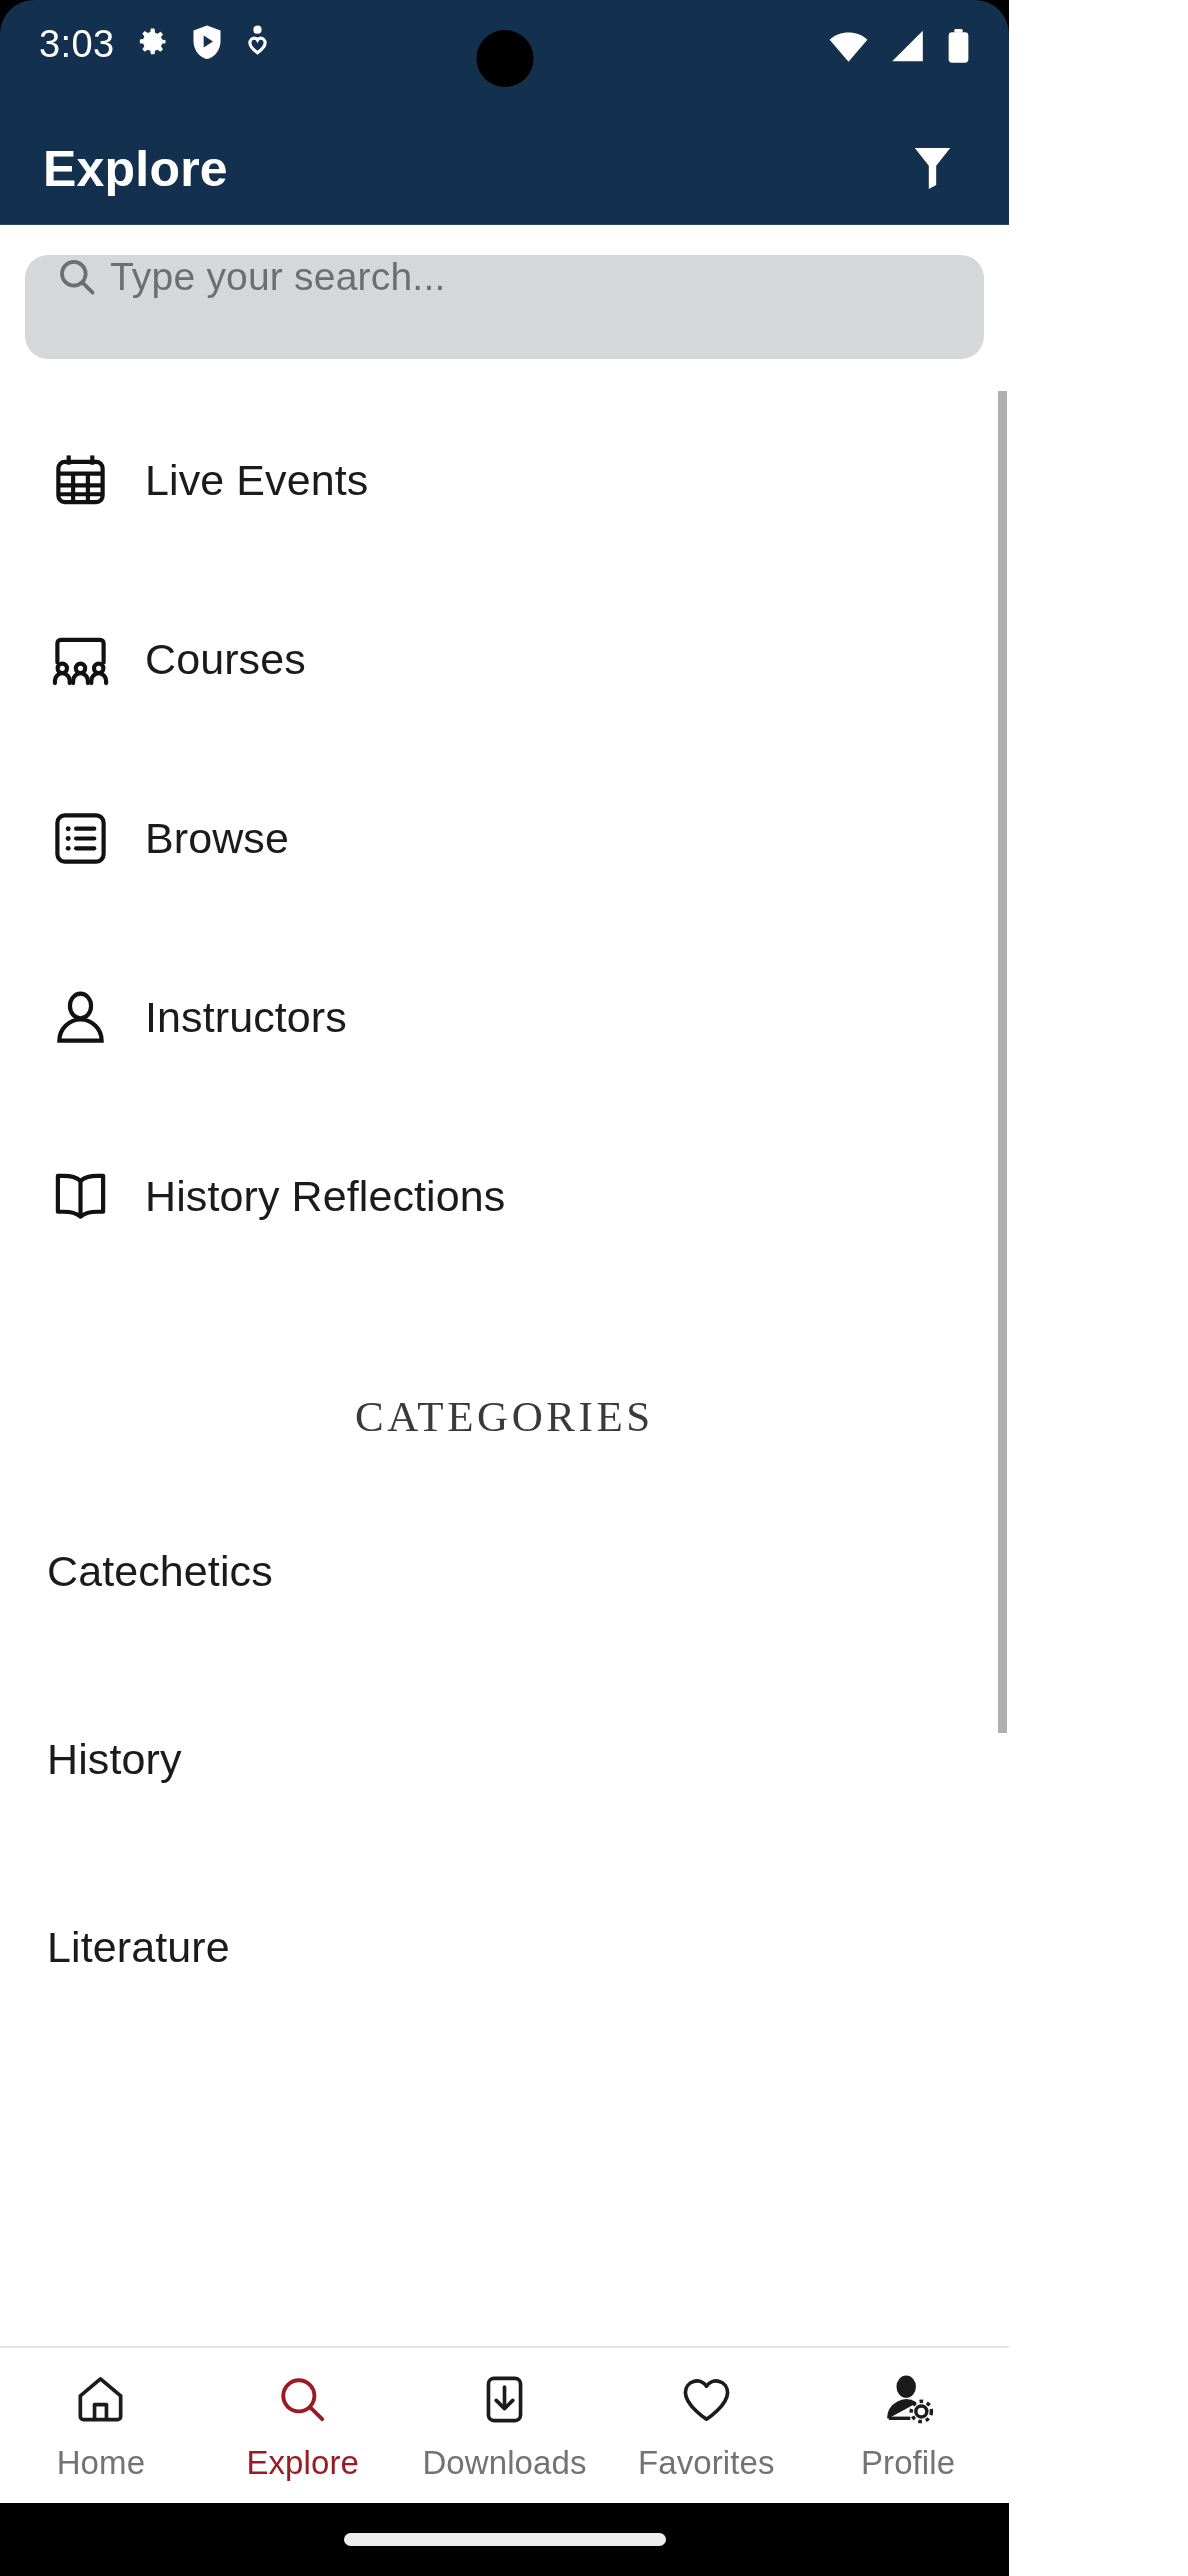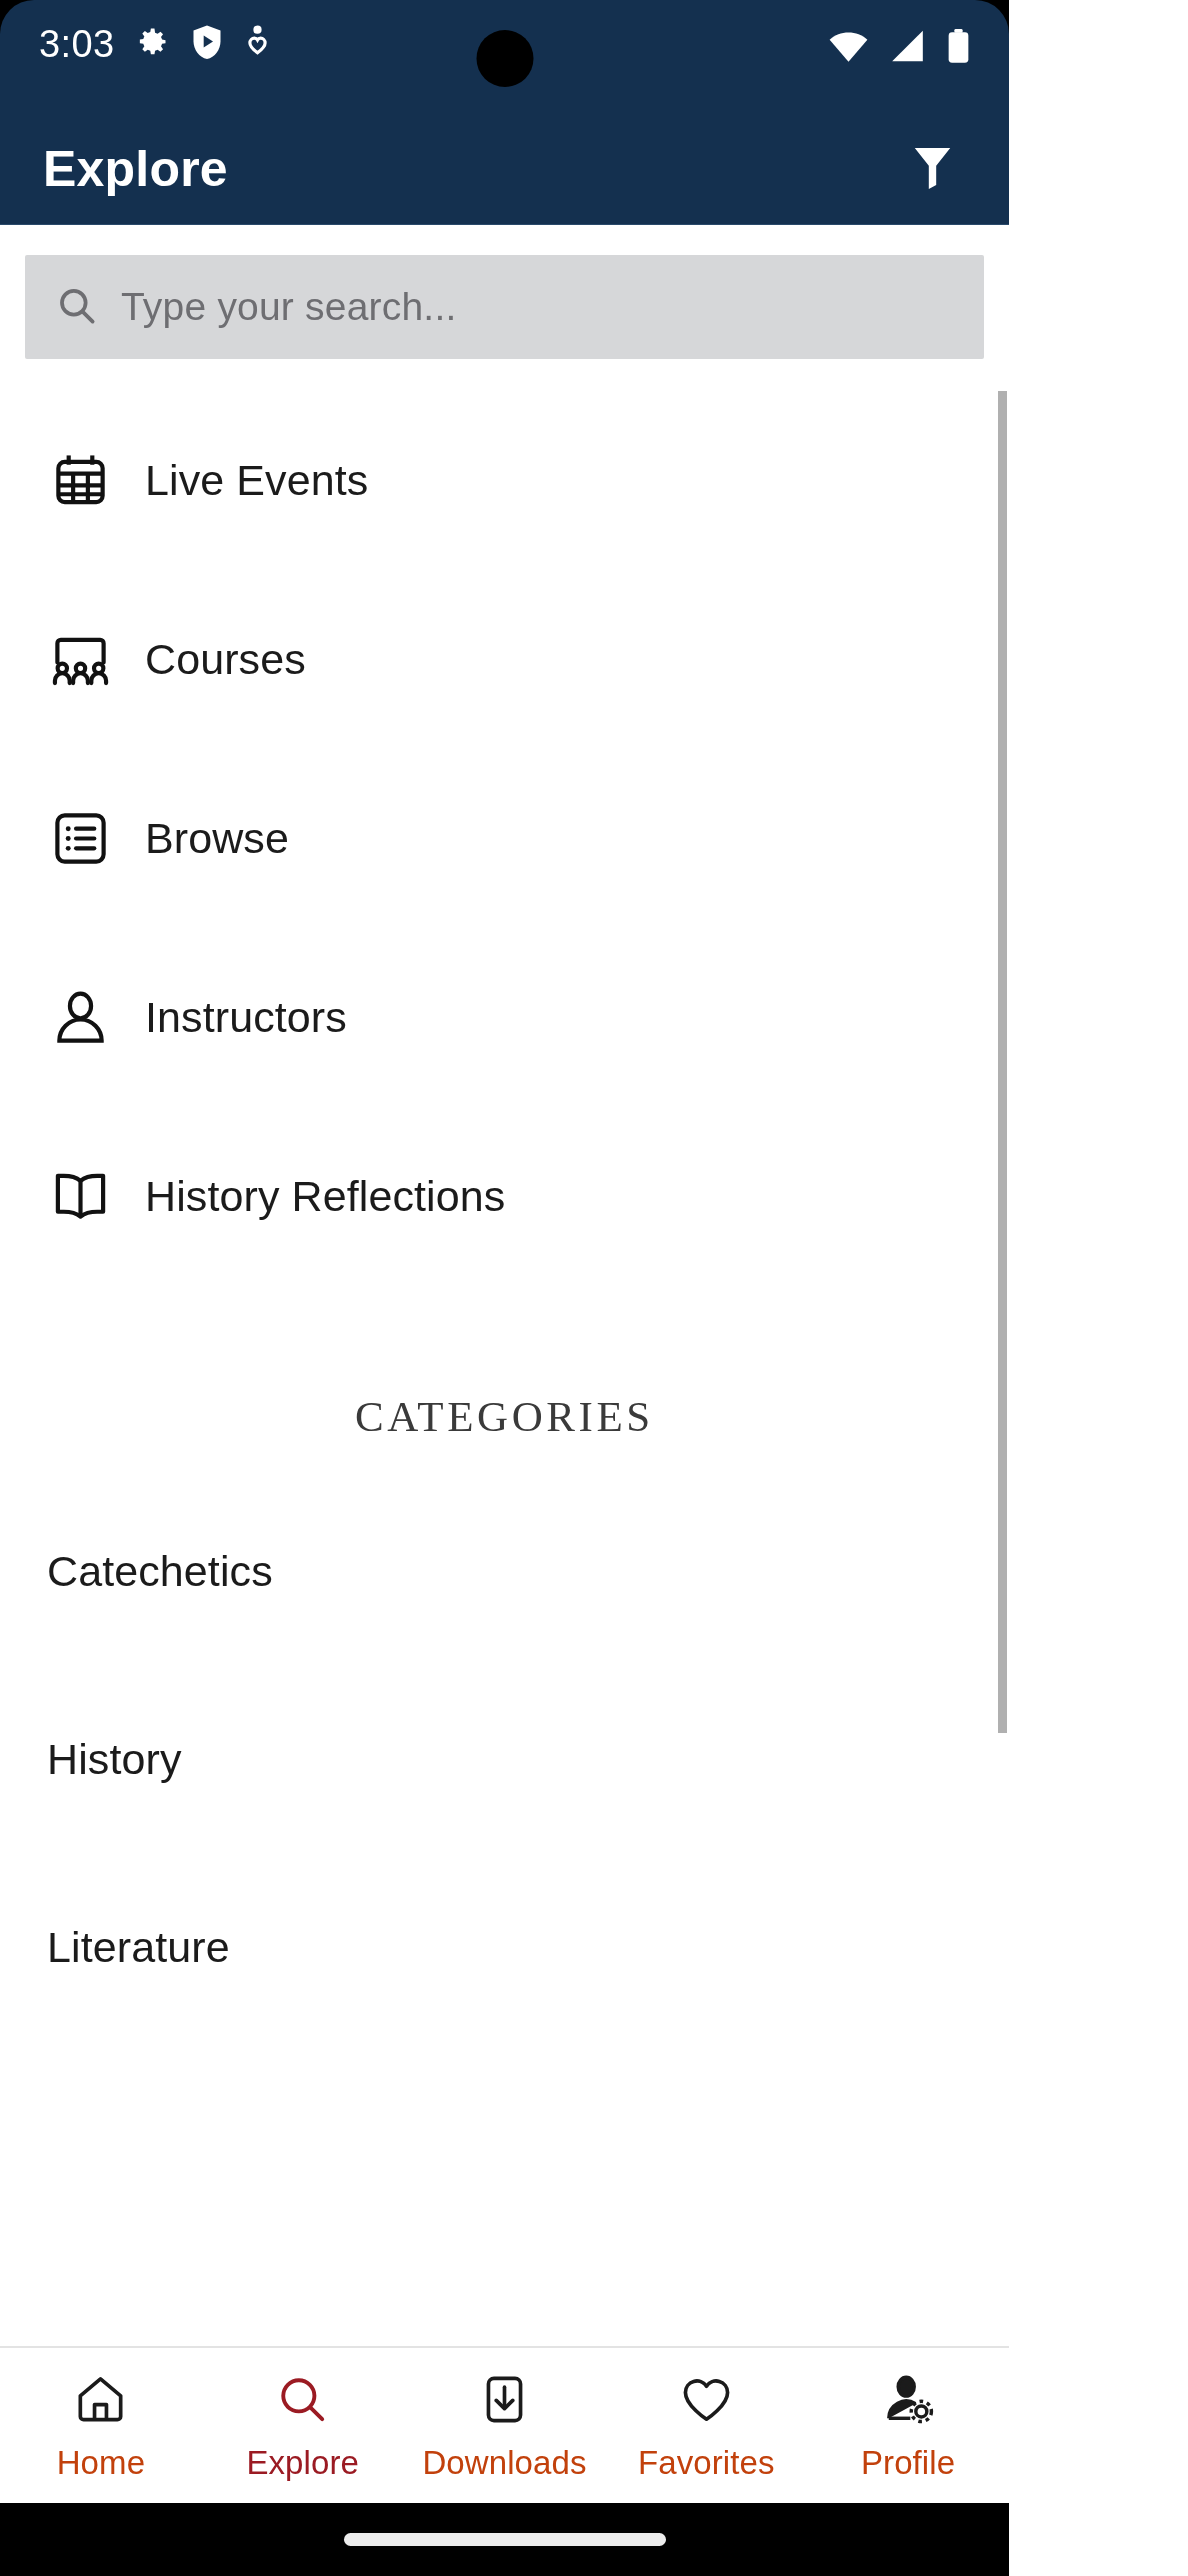--- a/index.html
+++ b/index.html
@@ -80,24 +80,24 @@
 
   
   .search-wrap {
     flex:0 0 auto;
     padding:30px 25px 27px 25px;
     background:#ffffff;
   }
   .search-box {
     height:104px;
     background:#d6d7d9;
-    border-radius:2px;
-    display:flex; align-items:center;
+    border-radius:23px;
+    display:flex; align-items:flex-start;
     padding:0 30px;
-    gap:23px;
+    gap:12px;
   }
   .search-text {
     color:#6e6e72;
     font-size:39px;
     font-weight:400;
     letter-spacing:0.2px;
   }
 
   
   .content {
@@ -175,21 +175,21 @@
   }
   .bn-item {
     flex:1 1 0;
     display:flex; flex-direction:column;
     align-items:center; gap:12.5px;
     cursor:pointer;
   }
   .bn-icon { height:64px; display:flex; align-items:center; justify-content:center; }
   .bn-label {
     font-size:33px;
-    color:#c2410c;
+    color:#737373;
     letter-spacing:0.1px;
   }
   .bn-item.active .bn-label { color:#9B1B23; }
 
   
   .gesturebar {
     flex:0 0 auto;
     height:73px;
     background:#000000;
     display:flex; align-items:center; justify-content:center;

